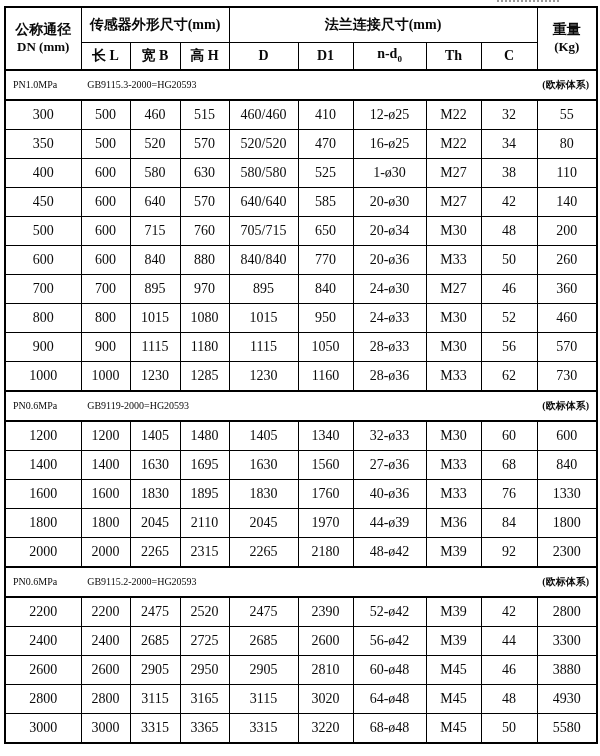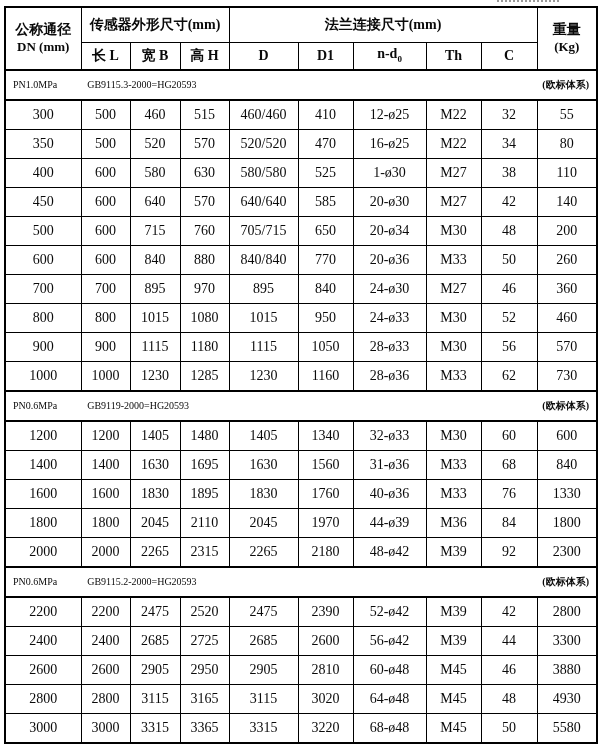--- a/index.html
+++ b/index.html
@@ -258,21 +258,21 @@
           <td>60</td>
           <td>600</td>
         </tr>
         <tr>
           <td>1400</td>
           <td>1400</td>
           <td>1630</td>
           <td>1695</td>
           <td>1630</td>
           <td>1560</td>
-          <td>31-ø36</td>
+          <td>27-ø36</td>
           <td>M33</td>
           <td>68</td>
           <td>840</td>
         </tr>
         <tr>
           <td>1600</td>
           <td>1600</td>
           <td>1830</td>
           <td>1895</td>
           <td>1830</td>

